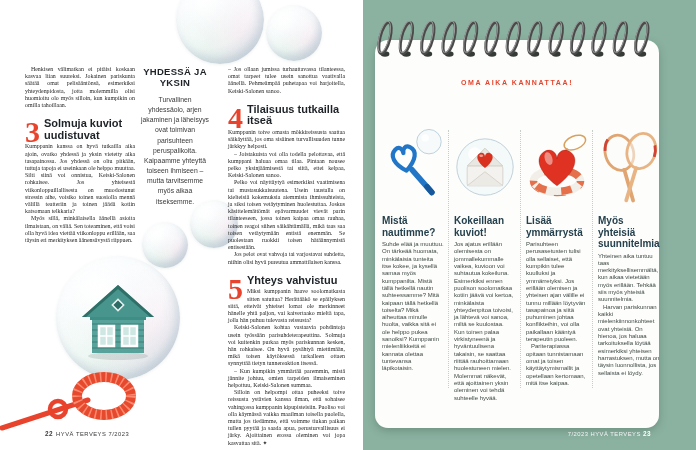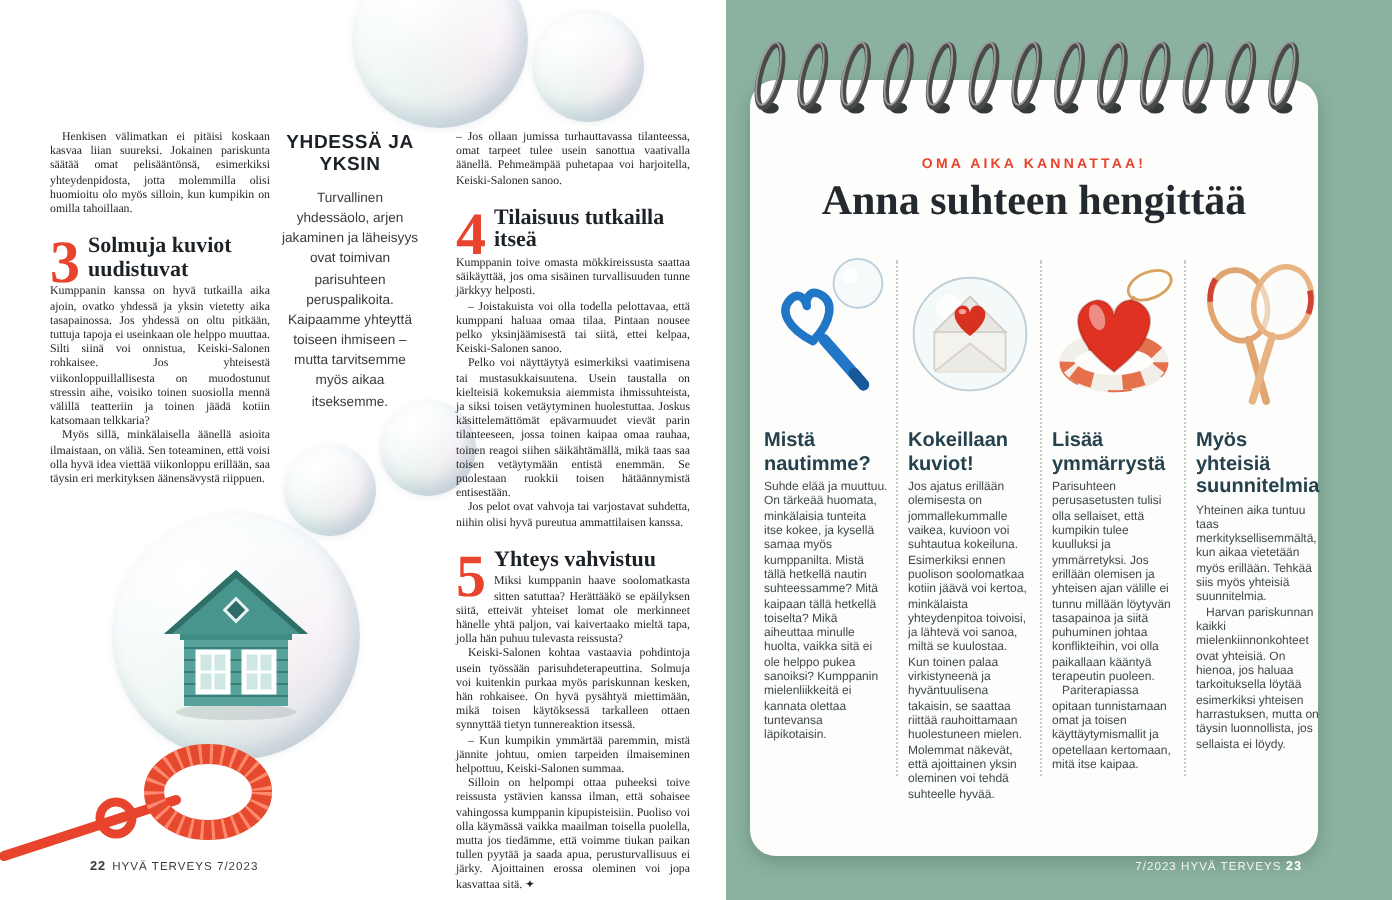--- a/index.html
+++ b/index.html
@@ -13,21 +13,21 @@
       radial-gradient(circle at 38% 78%, rgba(196,235,206,0.30), rgba(196,235,206,0) 55%);
     box-shadow: inset -3px -5px 10px rgba(140,163,180,0.35), inset 2px 3px 6px rgba(255,255,255,0.85), 0 1px 3px rgba(120,140,150,0.12);}
   .lcol{position:absolute;top:66px;z-index:2;}
   .lcol1{left:25px;width:110px;}
   .lcol2{left:141px;width:68px;}
   .lcol3{left:228px;width:117px;}
   .body{font-family:"Liberation Serif",serif;font-size:5.9px;line-height:1.22;color:#262626;text-align:justify;margin:0;}
   .ind{text-indent:6px;}
   .section{margin-top:9px;}
   .dropnum{float:left;font-family:"Liberation Serif",serif;font-size:30px;line-height:23px;font-weight:bold;color:#e8432c;margin:2px 4px 0 0;}
-  .sechead{font-family:Liberation Serif, serif;font-size:11px;line-height:1.05;font-weight:bold;color:#1d2227;margin:0 0 2px 0;}
+  .sechead{font-family:Liberation Sans, sans-serif;font-size:11px;line-height:1.05;font-weight:bold;color:#1d2227;margin:0 0 2px 0;}
   .ybox{text-align:center;}
   .ybox h4{font-size:9.5px;line-height:1.2;font-weight:bold;letter-spacing:0.3px;color:#1d2227;margin:0 0 6px 0;}
   .ybox p{font-size:6.8px;line-height:1.5;color:#3a3a3a;margin:0;}
   .foot{position:absolute;top:430px;font-size:5.8px;letter-spacing:0.5px;color:#3a3a3a;z-index:3;}
   .foot-l{left:45px;}
   .foot b{font-size:6.4px;margin-right:3px;}
   .house-bubble{left:56px;top:256px;width:124px;height:124px;z-index:1;}
   .wand{position:absolute;left:0;top:372px;width:145px;height:78px;z-index:1;}
   
   .page-right{position:absolute;left:363px;top:0;width:333px;height:450px;background:#8bb2a1;}
@@ -194,21 +194,20 @@
           <ellipse cx="250.39999999999998" cy="21" rx="5" ry="16" fill="none" stroke="#9b9b9b" stroke-width="1"></ellipse>
         </g>
         <ellipse cx="272.79999999999995" cy="38" rx="4.4" ry="2.8" fill="#343a35"></ellipse>
         <g transform="rotate(14 272.79999999999995 22)">
           <ellipse cx="272.79999999999995" cy="22" rx="5" ry="16" fill="none" stroke="#4a4a4a" stroke-width="3"></ellipse>
           <ellipse cx="271.79999999999995" cy="21" rx="5" ry="16" fill="none" stroke="#9b9b9b" stroke-width="1"></ellipse>
         </g>
       </svg>
 
     <div class="kicker">OMA AIKA KANNATTAA!</div>
-    <div class="rtitle">Anna suhteen hengittää</div>
 
     <div class="vsep" style="left:85px;"></div>
     <div class="vsep" style="left:157px;"></div>
     <div class="vsep" style="left:229px;"></div>
 
     <div class="rcol" style="left:19px;">
       <div class="iconbox">
         <svg width="66" height="85" viewBox="0 0 66 85">
           <circle cx="50" cy="15" r="13" fill="rgba(240,248,252,0.55)" stroke="rgba(170,195,210,0.8)" stroke-width="1"></circle>
           <circle cx="46" cy="11" r="4" fill="rgba(255,255,255,0.9)"></circle>

